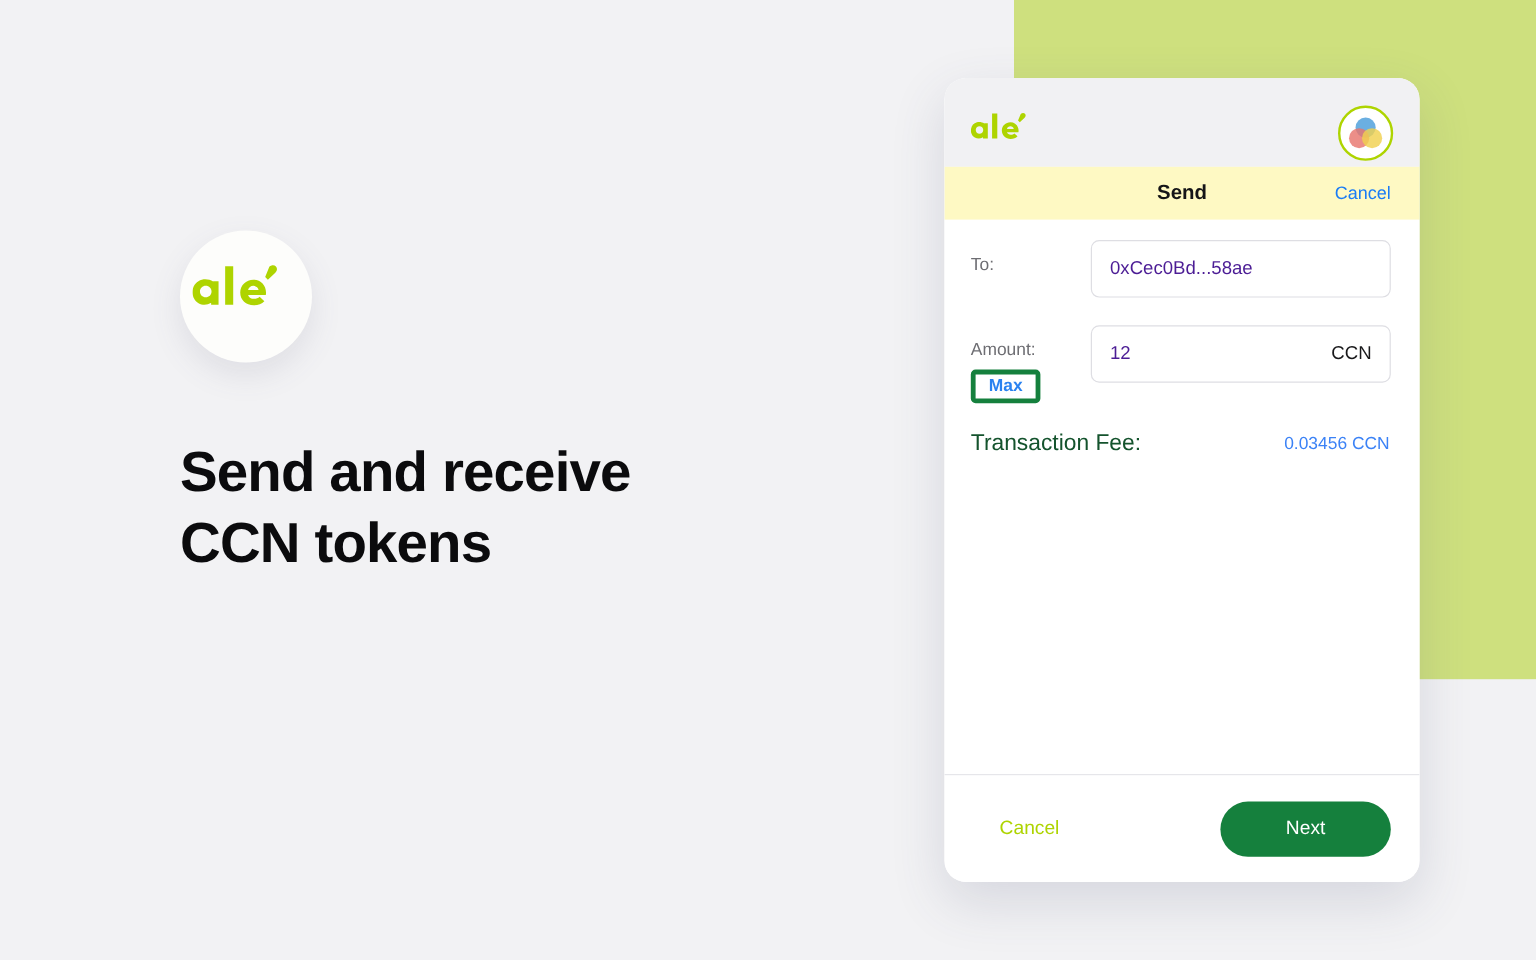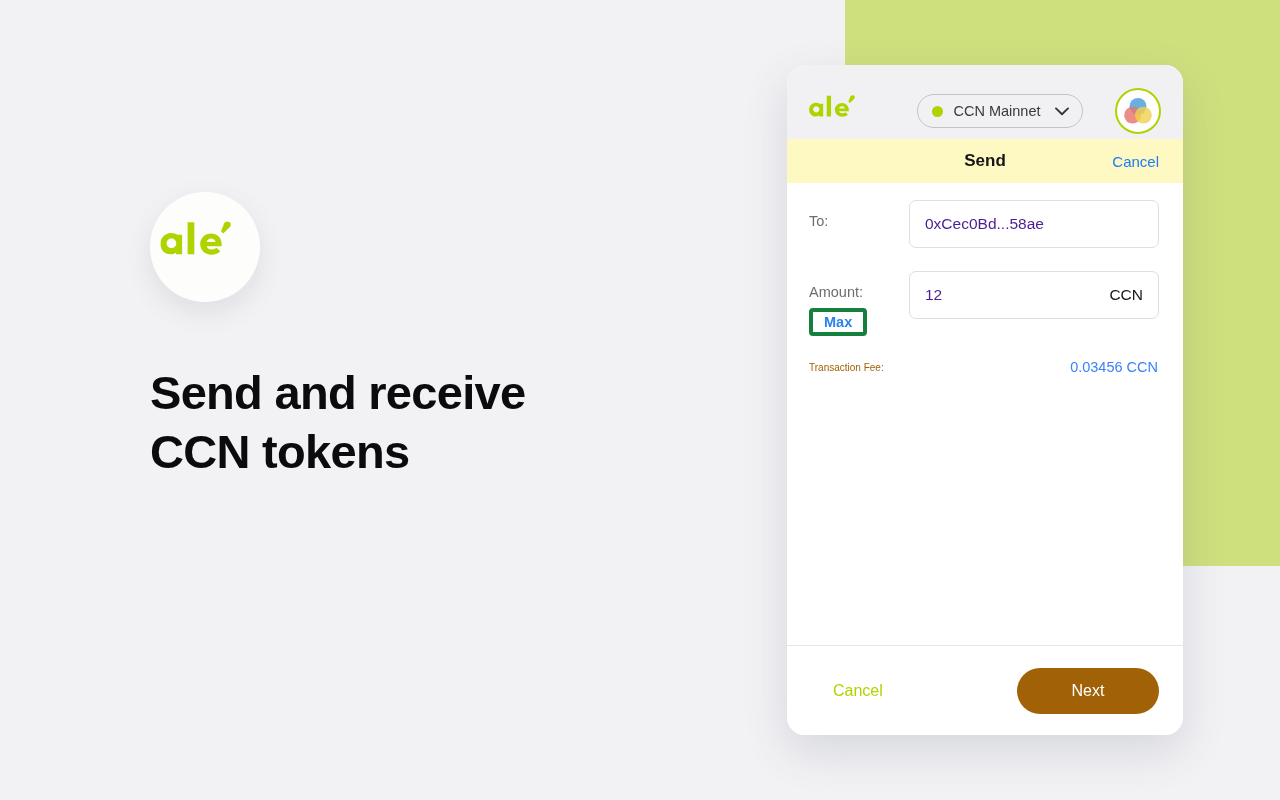--- a/index.html
+++ b/index.html
@@ -216,22 +216,22 @@
 
   .fee-row {
     display: flex;
     align-items: center;
     justify-content: space-between;
     margin-top: 14px;
     padding-right: 1px;
   }
 
   .fee-label {
-    font-size: 10px;
-    color: #a16207;
+    font-size: 19px;
+    color: #14532d;
   }
 
   .fee-value {
     font-size: 14.5px;
     color: #3b82f6;
   }
 
   
   .card-footer {
     flex: none;
@@ -248,21 +248,21 @@
     font-size: 16px;
     color: #aed400;
     background: none;
     border: none;
     cursor: pointer;
     font-family: inherit;
     padding: 6px 10px;
   }
 
   .btn-next {
-    background: #a16207;
+    background: #15803d;
     color: #ffffff;
     border: none;
     border-radius: 999px;
     width: 142px;
     height: 46px;
     font-size: 16px;
     font-family: inherit;
     cursor: pointer;
   }
 </style>
@@ -302,29 +302,20 @@
       <svg width="58" height="29" viewBox="0 0 52 26" xmlns="http://www.w3.org/2000/svg">
         <g fill="#aed400">
           <path d="M10.1 8.0c-1.6-1.0-3.6-1.4-5.5-0.9C2.2 7.7 0.6 9.6 0.2 11.9c-0.5 2.7 0.6 5.3 2.8 6.6 1.9 1.1 4.3 1.0 6.1-0.2v0.9h3.6V7.9h-2.6v0.1zm-3.6 7.6c-1.6 0-2.8-1.2-2.8-2.8s1.2-2.8 2.8-2.8 2.8 1.2 2.8 2.8-1.2 2.8-2.8 2.8z"></path>
           <path d="M15.9 0.6h3.9v18.6h-3.9z"></path>
           <path d="M29.6 7.1c-3.6 0-6.4 2.7-6.4 6.2 0 3.6 2.8 6.2 6.6 6.2 2.1 0 3.9-0.7 5.1-2l-2.3-2.1c-0.7 0.7-1.6 1.0-2.7 1.0-1.4 0-2.5-0.7-2.9-1.9h8.6c0.1-0.4 0.1-0.8 0.1-1.2 0-3.6-2.6-6.2-6.1-6.2zm-2.6 5.0c0.3-1.2 1.3-2.0 2.6-2.0s2.3 0.8 2.5 2.0h-5.1z"></path>
           <path d="M37.3 0.9c0.9-0.9 2.4-1.0 3.2-0.2 0.8 0.8 0.6 2.1-0.3 3.0l-3.6 3.4-1.3-1.3 2.0-4.9z"></path>
         </g>
       </svg>
     </span>
 
-    <div class="network-select">
-      <span class="network-dot"></span>
-      <span class="network-label">CCN Mainnet</span>
-      <span class="chevron">
-        <svg width="14" height="9" viewBox="0 0 14 9" xmlns="http://www.w3.org/2000/svg">
-          <path d="M1 1.4L7 7.2L13 1.4" fill="none" stroke="#35353a" stroke-width="1.9" stroke-linecap="round" stroke-linejoin="round"></path>
-        </svg>
-      </span>
-    </div>
 
     <div class="avatar">
       <svg width="34" height="34" viewBox="0 0 34 34" xmlns="http://www.w3.org/2000/svg">
         <circle cx="17" cy="12.3" r="8.4" fill="#5ea8de" opacity="0.92"></circle>
         <circle cx="11.6" cy="21.2" r="8.4" fill="#e8756e" opacity="0.82"></circle>
         <circle cx="22.4" cy="21.2" r="8.4" fill="#f0d14f" opacity="0.82"></circle>
       </svg>
     </div>
   </div>
 

